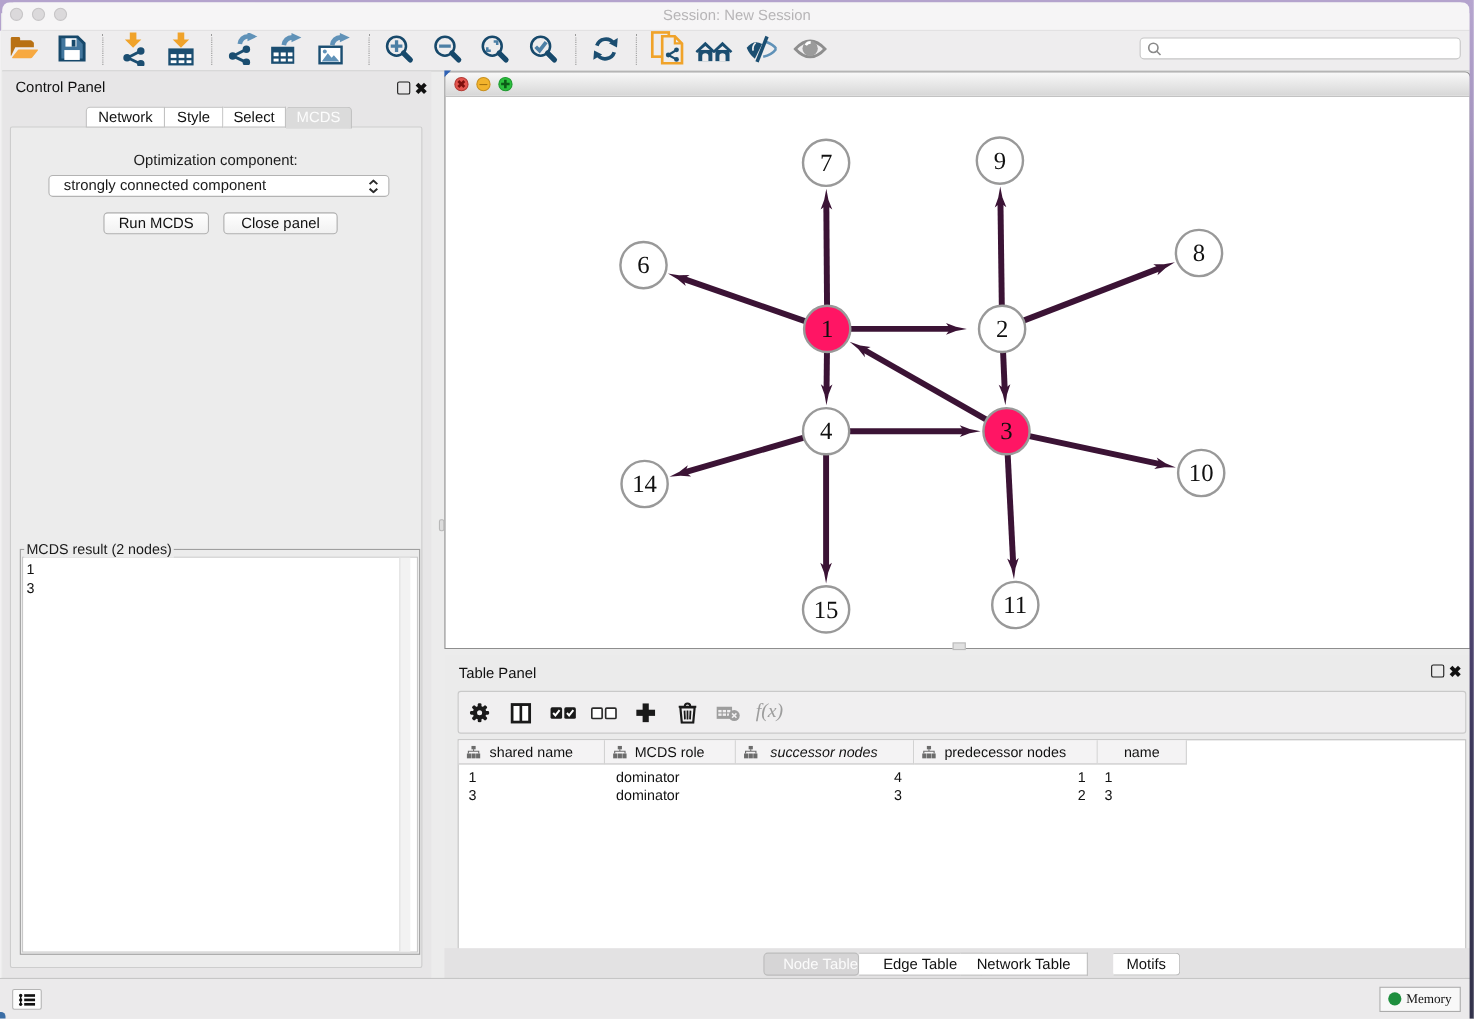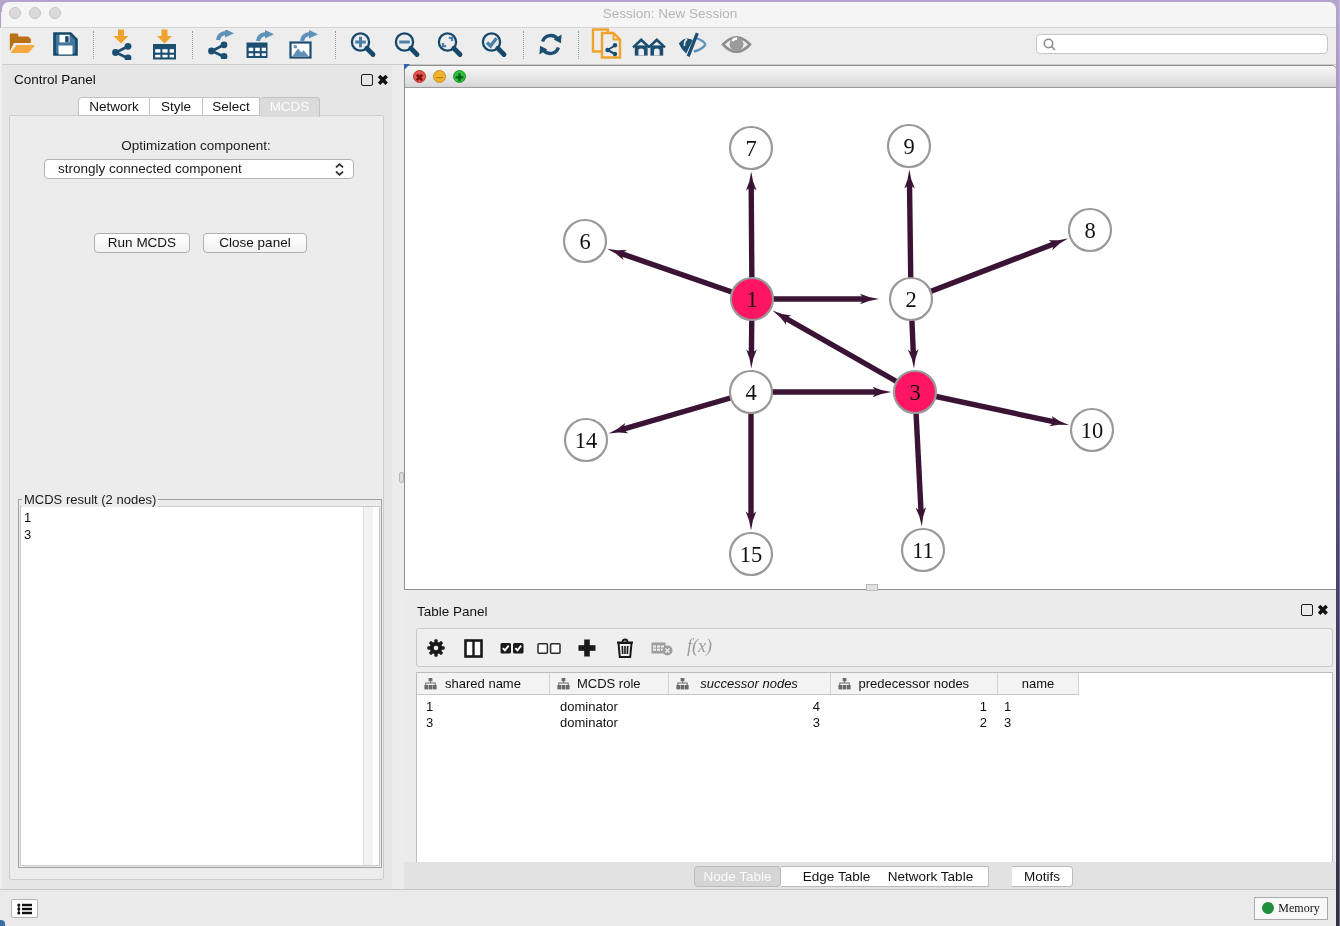--- a/index.html
+++ b/index.html
@@ -32,21 +32,21 @@
   .tabs-top{position:absolute;left:78px;top:97px;height:18px;display:flex;z-index:5;}
   .tab{box-sizing:border-box;height:19px;background:#fff;border:1px solid #c2c2c2;border-left:none;
        font-size:13.5px;color:#111;text-align:center;line-height:18px;}
   .tab.first{border-left:1px solid #c2c2c2;border-radius:4px 0 0 0;}
   .tab.sel{background:#dbdbdb;color:#fcfcfc;border-radius:4px 4px 0 0;height:20px;border-bottom:none;}
   #opt-label{left:0px;top:138px;width:392px;text-align:center;font-size:13.5px;}
   #dropdown{left:44px;top:159px;width:310px;height:20px;background:#fff;border:1px solid #b3b3b3;
             border-radius:4px;box-sizing:border-box;font-size:13.5px;line-height:18px;padding-left:13px;}
   .btn{position:absolute;height:20px;background:linear-gradient(#ffffff,#f1f1f1);
        border:1px solid #b0b0b0;border-radius:4px;box-sizing:border-box;
-       font-size:13.5px;color:#111;text-align:center;line-height:18px;margin-top:40px;}
+       font-size:13.5px;color:#111;text-align:center;line-height:18px;}
   #fieldset{left:18px;top:499px;width:364px;height:369px;border:1px solid #9f9f9f;box-sizing:border-box;}
   #fs-legend{left:22px;top:492px;background:#ececec;font-size:13px;padding:0 2px;}
   #fs-white{left:20px;top:506px;width:360px;height:360px;background:#fff;border:1px solid #c9c9c9;box-sizing:border-box;}
   #fs-scroll{left:363px;top:507px;width:9px;height:358px;background:#f2f2f2;border-left:1px solid #e0e0e0;}
   #fs-text{left:24px;top:510px;font-size:13px;line-height:16.5px;color:#111;}
   
   #netwin{left:404px;top:65px;width:933px;height:525px;background:#fff;
           border:1px solid #8e8e8e;box-sizing:border-box;border-radius:5px 5px 0 0;}
   #nw-title{left:0;top:0;width:931px;height:21px;background:linear-gradient(#f8f8f8,#d7d7d7);
             border-bottom:1px solid #9b9b9b;border-radius:5px 5px 0 0;}
@@ -405,21 +405,21 @@
         <div class="td" style="left:251px;top:26px;width:152px;text-align:right;">4</div>
         <div class="td" style="left:413px;top:26px;width:157px;text-align:right;">1</div>
         <div class="td" style="left:587px;top:26px;">1</div>
         <div class="td" style="left:9px;top:42px;">3</div>
         <div class="td" style="left:143px;top:42px;">dominator</div>
         <div class="td" style="left:251px;top:42px;width:152px;text-align:right;">3</div>
         <div class="td" style="left:413px;top:42px;width:157px;text-align:right;">2</div>
         <div class="td" style="left:587px;top:42px;">3</div>
     </div>
     <div class="tabs-bot">
-      <div class="btab" style="position:absolute;left:290px;width:87px;background:#d6d5d6;color:#fbfbfb;border-radius:4px;border-left:1px solid #bcbcbc;">Node Table</div>
+      <div class="btab" style="position:absolute;left:290px;width:87px;background:#d6d5d6;color:#fbfbfb;border-radius:4px;border-left:1px solid #bcbcbc;text-align:right;">Node Table</div>
       <div class="btab" style="position:absolute;left:377px;width:112px;">Edge Table</div>
       <div class="btab" style="position:absolute;left:469px;width:116px;">Network Table</div>
       <div class="btab" style="position:absolute;left:608px;width:61px;border-radius:0 4px 4px 0;">Motifs</div>
     </div>
   </div>
   <div class="abs" style="left:399px;top:472px;width:5px;height:11px;background:#dcdcdc;border:1px solid #b8b8b8;border-radius:2px;box-sizing:border-box;"></div>
 
   <div class="abs" id="statusbar"></div>
   <div class="abs" id="listbtn"></div>
     <svg class="abs" style="left:17px;top:903px;" width="15" height="12" viewBox="0 0 15 12">

